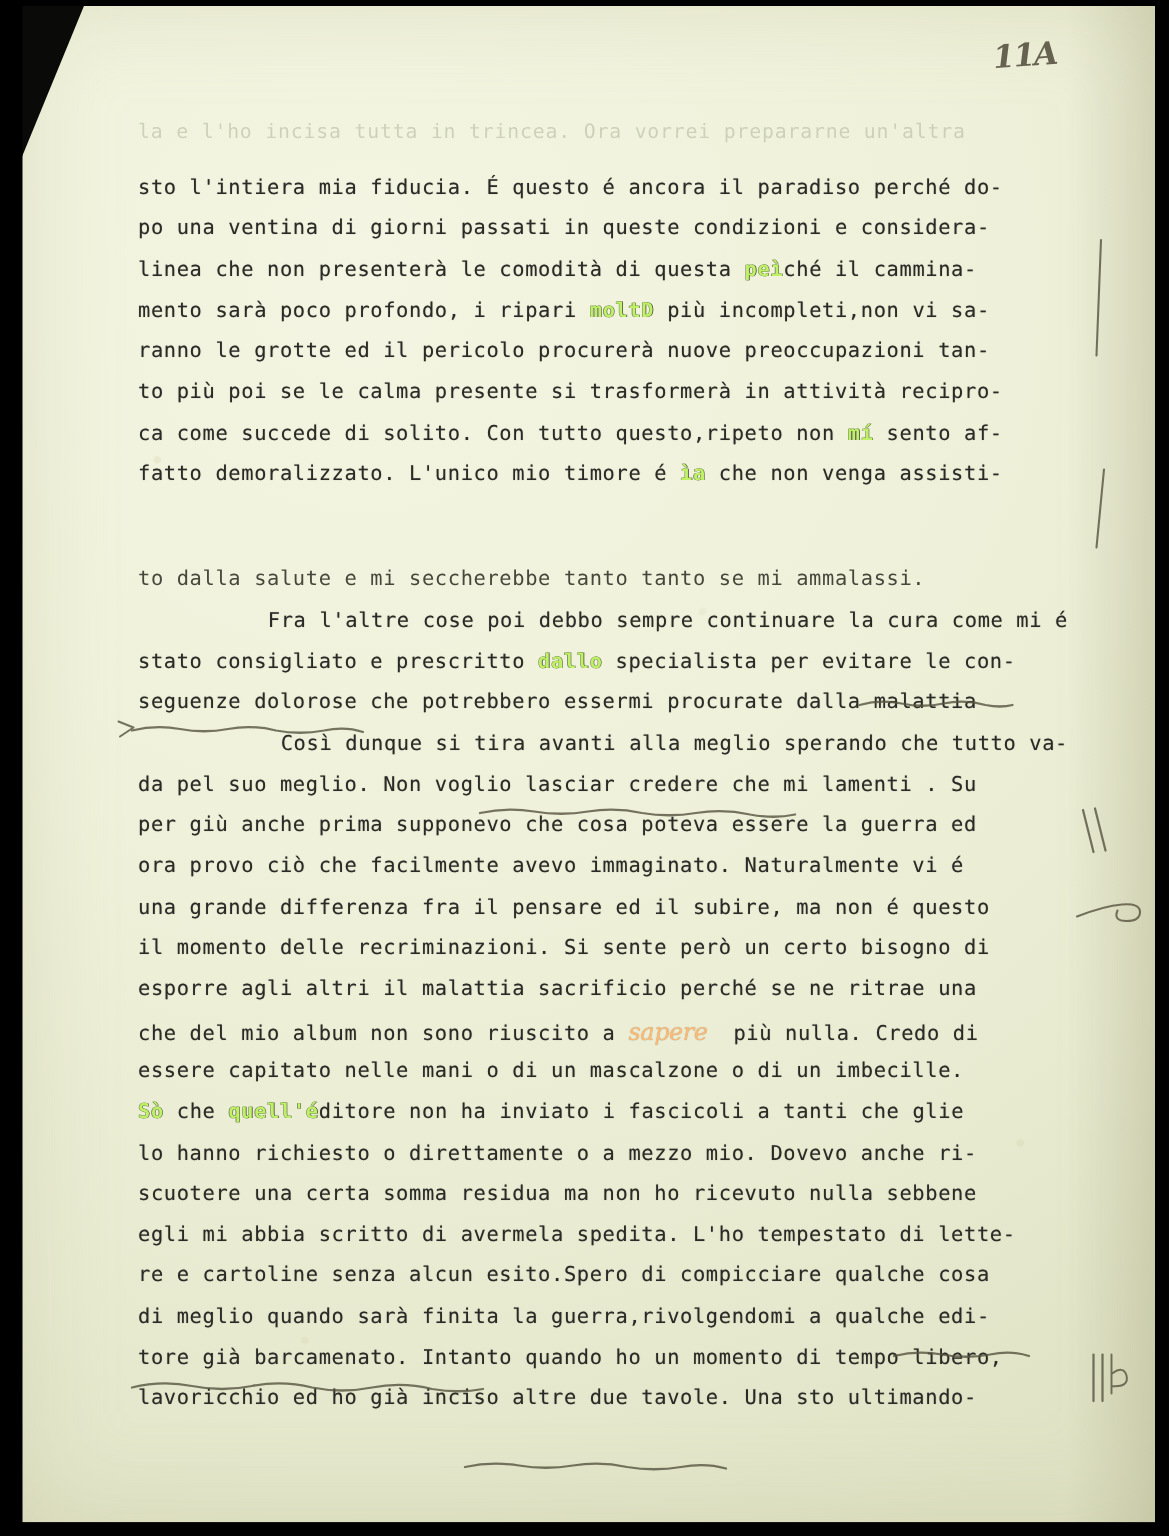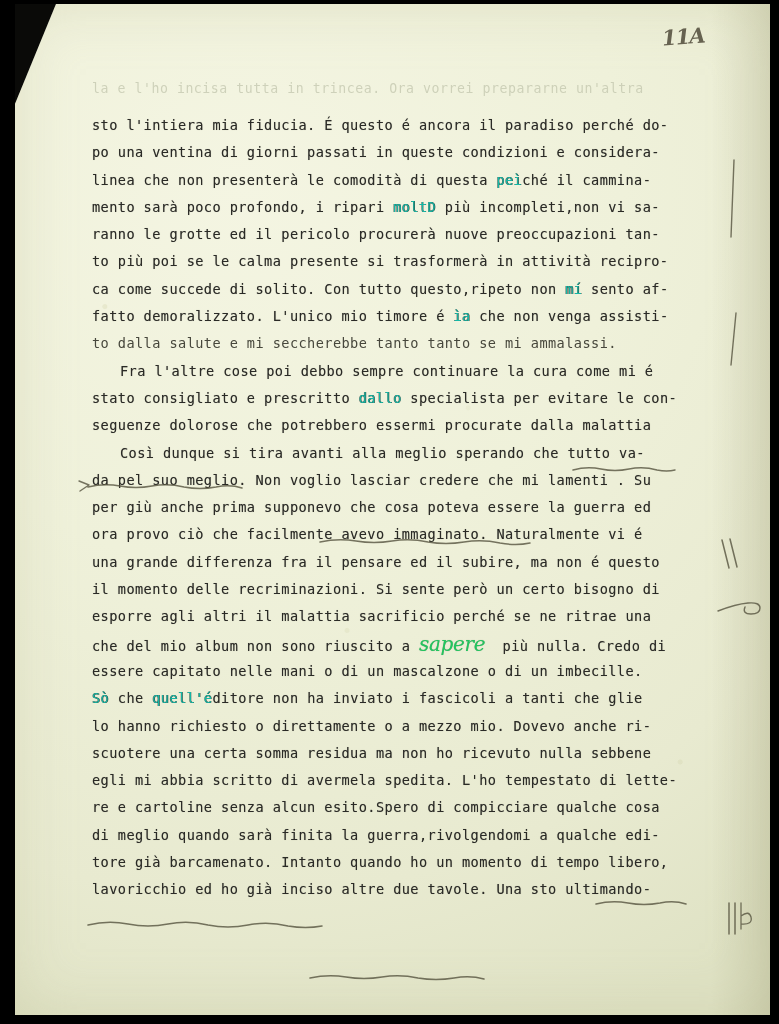--- a/index.html
+++ b/index.html
@@ -104,37 +104,37 @@
     font-family: "DejaVu Sans Mono", monospace;
     font-size: 13.6px;
     line-height: 27.3px;
     height: 27.3px;
     letter-spacing: 0.42px;
     color: #2a2a26;
     white-space: pre;
     text-shadow: 0 0 0.7px rgba(40,40,36,0.40);
   }
   
-  .ink-light  { color: #47473c; text-shadow: none; }
-
-  .indent { padding-left: 28px; }
+  .ink-light  { color: #47473c; text-shadow: none; margin-top: 43px; }
+
+  .indent { padding-left: 28px; text-align: right; }
 
   
   .overstrike {
-    font-weight: 400;
-    color: #14b8a6;
+    font-weight: 700;
+    color: #bef264;
     text-shadow: 0.4px 0 0 rgba(20,20,18,0.85), -0.4px 0 0 rgba(20,20,18,0.6);
   }
 
   
   .handwritten {
     font-family: "DejaVu Serif", serif;
     font-style: italic;
-    font-size: 20px;
-    color: #22c55e;
+    font-size: 16px;
+    color: #fdba74;
     letter-spacing: -0.3px;
   }
 
   
   #marks {
     position: absolute;
     inset: 0;
     pointer-events: none;
   }
   #marks path, #marks line {

